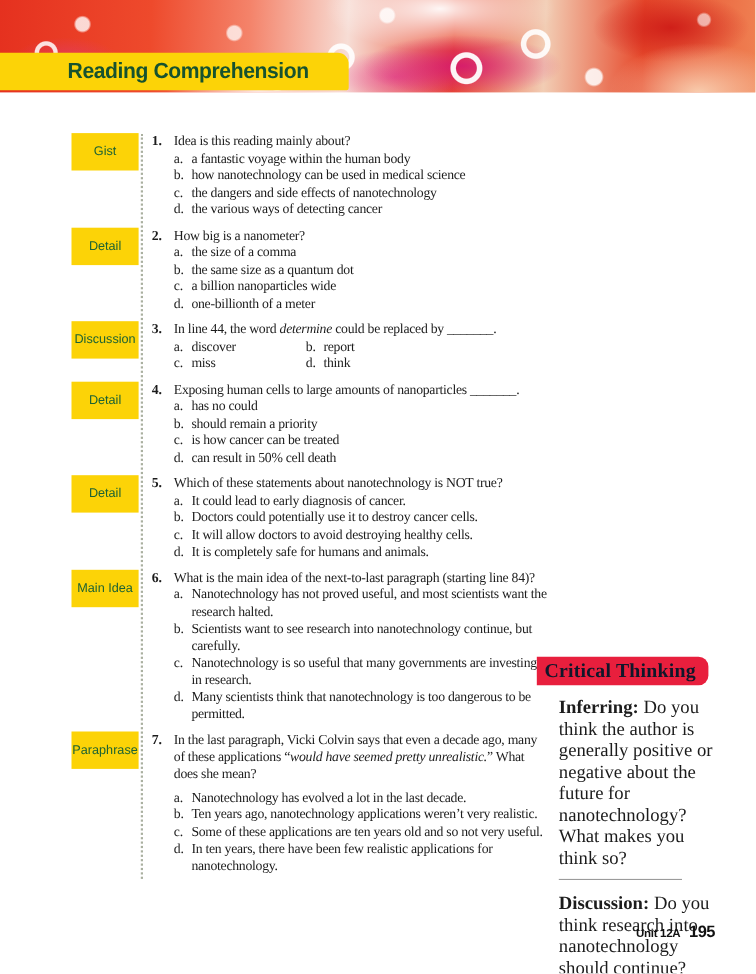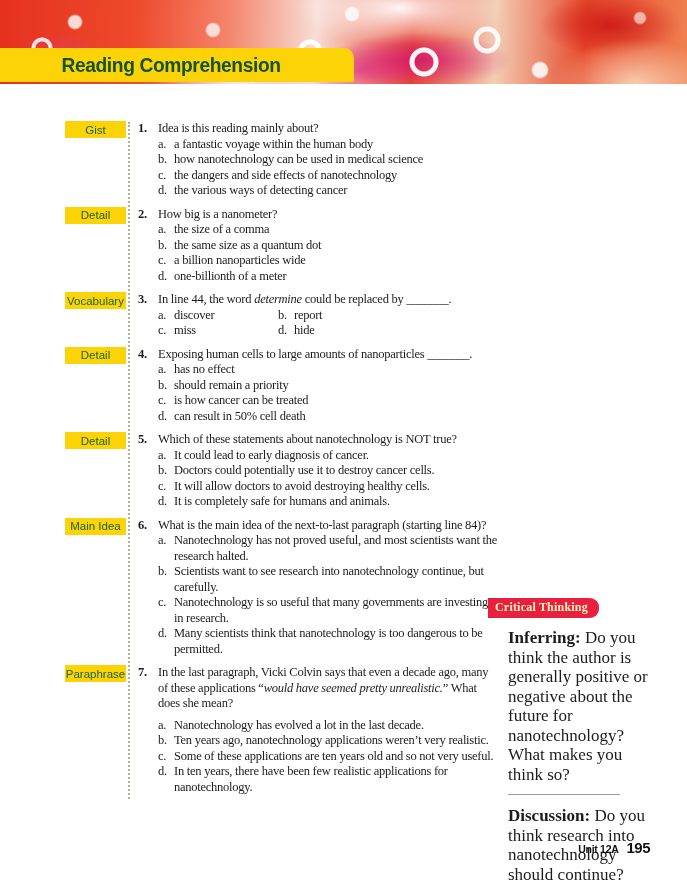--- a/index.html
+++ b/index.html
@@ -28,21 +28,21 @@
       radial-gradient(ellipse 130px 40px at 420px 60px, rgba(210,16,118,.8), rgba(210,16,118,0) 70%),
       radial-gradient(ellipse 90px 35px at 360px 70px, rgba(225,45,140,.6), rgba(225,45,140,0) 70%),
       radial-gradient(ellipse 70px 30px at 60px 55px, rgba(222,60,150,.45), rgba(222,60,150,0) 70%),
       radial-gradient(ellipse 150px 55px at 400px 8px, rgba(255,255,255,.95), rgba(255,255,255,0) 70%),
       radial-gradient(ellipse 120px 40px at 235px 82px, rgba(255,255,255,.8), rgba(255,255,255,0) 70%),
       radial-gradient(ellipse 110px 60px at 635px 84px, rgba(250,215,185,.9), rgba(250,215,185,0) 75%),
       radial-gradient(ellipse 95px 42px at 610px 25px, rgba(205,25,22,.9), rgba(205,25,22,0) 75%),
       linear-gradient(92deg, #e5311f 0%, #ee4a2c 20%, #f4836a 33%, #f7ddd5 46%, #e84a2f 60%, #f2cdb4 72%, #e6492b 85%, #ef8052 100%);
   }
   .title-bar {
-    position:absolute; top:48px; left:0; width:354px; height:34px;
+    position:absolute; top:48px; left:0; width:317px; height:34px;
     background:#fcd307; border-radius:0 10px 2px 0;
     display:flex; align-items:center;
   }
   .title-bar .title-text {
     font-family:"Liberation Sans", sans-serif; font-weight:bold;
     font-size:20px; letter-spacing:-0.4px; color:#16522f;
     padding-left:64px; transform:scaleX(.96); transform-origin:left center;
   }
 
   
@@ -51,40 +51,40 @@
   .instructions .sp { display:inline-block; width:7px; }
 
   
   .qa-area { position:absolute; top:121px; left:65px; width:440px; }
   .divider-dotted {
     position:absolute; left:63px; top:1px; bottom:4px; width:0;
     border-left:2px dotted #aab0a0;
   }
   .q-block { position:relative; padding-left:73px; margin-bottom:8px; }
   .q-label-box {
-    position:absolute; left:0; top:0; width:61px; height:17px;
+    position:absolute; left:0; top:0; width:61px; height:34px;
     background:#fcd307; color:#1c6234;
     font-family:"Liberation Sans", sans-serif; font-size:11.5px;
     display:flex; align-items:center; justify-content:center;
   }
   .q-stem-line { display:flex; font-size:12.5px; line-height:15.5px; letter-spacing:-0.25px; }
   .q-num { font-weight:bold; width:20px; flex:0 0 20px; }
   .q-stem { width:340px; }
   .q-options { margin-left:20px; font-size:12.5px; line-height:15.5px; letter-spacing:-0.25px; }
   .opt { display:flex; }
   .opt-letter { flex:0 0 16px; }
   .opt-text { flex:1; max-width:324px; }
   .q-options.two-col { display:grid; grid-template-columns:120px 1fr; width:260px; }
   .q-stem-gap { margin-bottom:6px; }
 
   
   .ct-box { position:absolute; top:597px; left:488px; width:170px; }
   .ct-banner {
-    display:inline-block; background:#e81f3d; color:#fef9c3;
-    font-weight:bold; font-size:12px; padding:2px 11px 3px 7px;
+    display:inline-block; background:#e81f3d; color:#0f172a;
+    font-weight:bold; font-size:18px; padding:2px 11px 3px 7px;
     border-radius:0 9px 9px 0; letter-spacing:0.2px;
   }
   .ct-body { padding-left:20px; margin-top:10px; font-size:17px; line-height:19.5px; width:170px; }
   .ct-para b { font-weight:bold; }
   .ct-divider { border:none; border-top:1px solid #9b9b9b; width:112px; margin:10px 0 11px 0; }
 
   
   .footer {
     position:absolute; top:839px; left:560px; width:90px;
     display:flex; align-items:baseline; justify-content:flex-end; gap:8px;
@@ -153,55 +153,55 @@
             <span class="opt-text">a billion nanoparticles wide</span>
           </div>
         <div class="opt">
             <span class="opt-letter">d.</span>
             <span class="opt-text">one-billionth of a meter</span>
           </div>
       </div>
     </div>
 
     <div class="q-block">
-      <div class="q-label-box">Vocabulary</div>
+      <div class="q-label-box">Discussion</div>
       <div class="q-stem-line">
         <span class="q-num">3.</span>
         <span class="q-stem"><span>In line 44, the word </span><i>determine</i><span> could be replaced by _______.</span></span>
       </div>
       <div class="q-options two-col">
         <div class="opt">
             <span class="opt-letter">a.</span>
             <span class="opt-text">discover</span>
           </div>
         <div class="opt">
             <span class="opt-letter">b.</span>
             <span class="opt-text">report</span>
           </div>
         <div class="opt">
             <span class="opt-letter">c.</span>
             <span class="opt-text">miss</span>
           </div>
         <div class="opt">
             <span class="opt-letter">d.</span>
-            <span class="opt-text">hide</span>
+            <span class="opt-text">think</span>
           </div>
       </div>
     </div>
 
     <div class="q-block">
       <div class="q-label-box">Detail</div>
       <div class="q-stem-line">
         <span class="q-num">4.</span>
         <span class="q-stem"><span>Exposing human cells to large amounts of nanoparticles _______.</span><i></i><span></span></span>
       </div>
       <div class="q-options">
         <div class="opt">
             <span class="opt-letter">a.</span>
-            <span class="opt-text">has no effect</span>
+            <span class="opt-text">has no could</span>
           </div>
         <div class="opt">
             <span class="opt-letter">b.</span>
             <span class="opt-text">should remain a priority</span>
           </div>
         <div class="opt">
             <span class="opt-letter">c.</span>
             <span class="opt-text">is how cancer can be treated</span>
           </div>
         <div class="opt">

